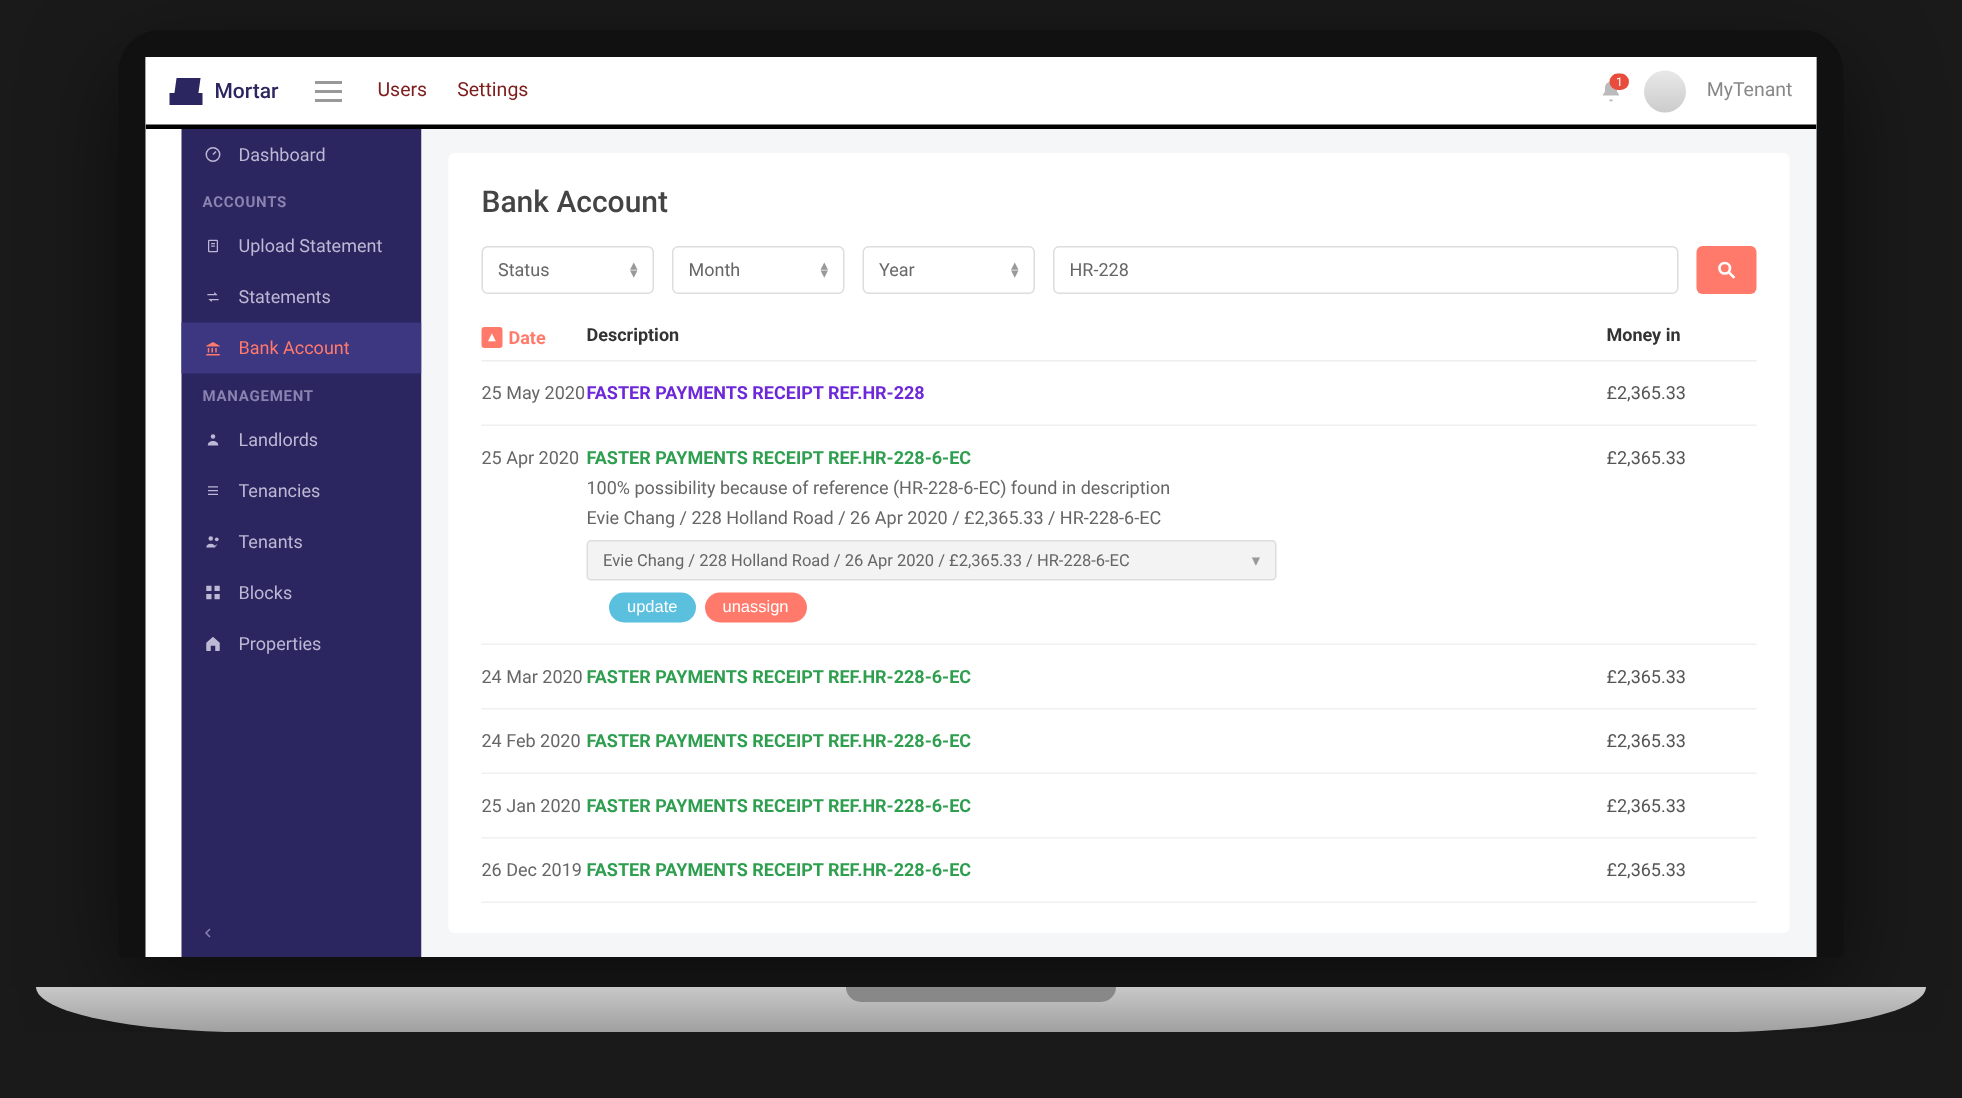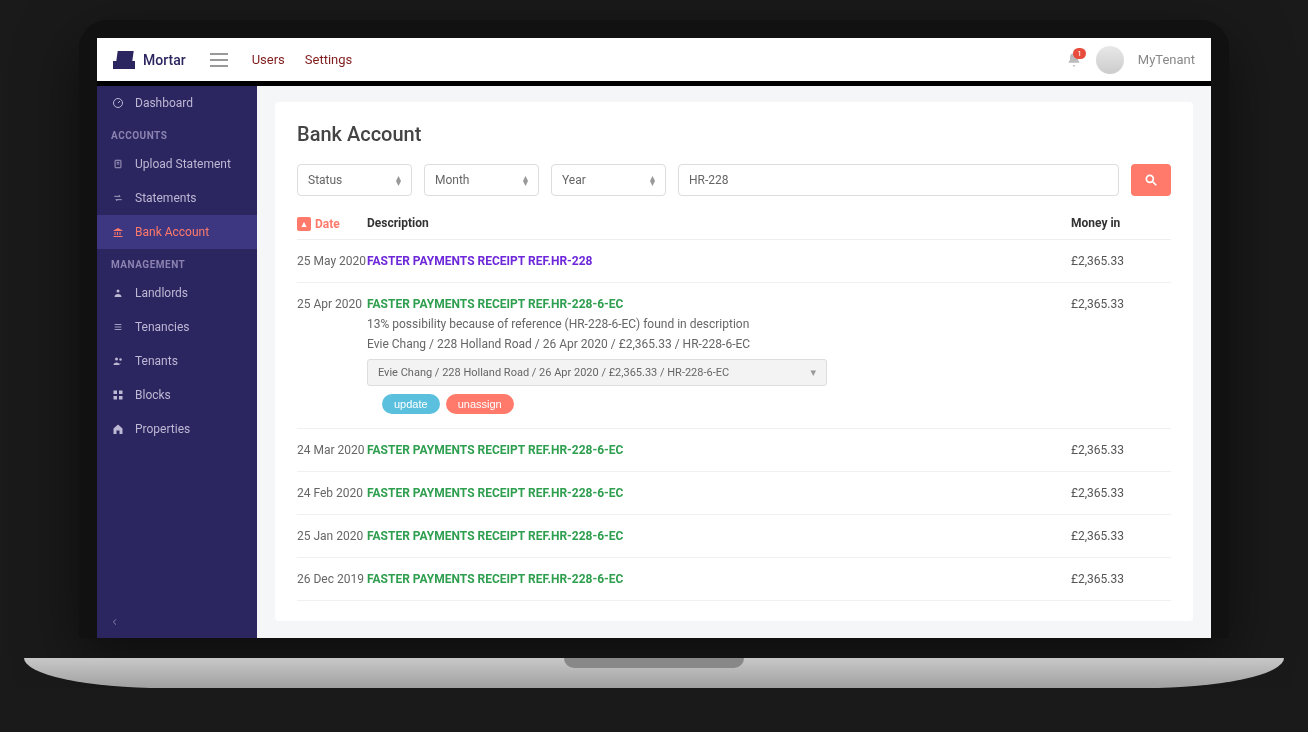--- a/index.html
+++ b/index.html
@@ -33,21 +33,21 @@
   height: 10px;
   background: #888;
   border-radius: 0 0 10px 10px;
   margin: 0 auto;
 }
 
 
 .topbar {
   height: 48px;
   background: #fff;
-  border-bottom: 5px solid #000000;
+  border-bottom: 3px solid #000000;
   display: flex;
   align-items: center;
   padding: 0 16px;
 }
 .logo {
   display: flex;
   align-items: center;
   gap: 4px;
   margin-right: 24px;
 }
@@ -88,20 +88,21 @@
 
 
 .body-area { display: flex; flex: 1; overflow: hidden; }
 .sidebar {
   width: 160px;
   background: #2b2560;
   color: #bdb8d4;
   font-size: 12px;
   display: flex;
   flex-direction: column;
+  margin-left: 24px;
 }
 .sidebar .item {
   display: flex; align-items: center; gap: 10px;
   padding: 10px 14px;
   cursor: pointer;
 }
 .sidebar .item.active { background: #3d3680; color: #ff7a6b; }
 .sidebar .item .icn { width: 14px; display: inline-flex; justify-content: center; }
 .sidebar .section-h { padding: 10px 14px 6px; font-size: 10px; font-weight: 700; letter-spacing: 0.5px; color: #8a83b0; }
 .sidebar .collapse { margin-top: auto; padding: 10px 14px; text-align: right; color: #8a83b0; cursor: pointer; }
@@ -325,21 +326,21 @@
                 <div class="date">25 May 2020</div>
                 <div class="desc">
                   <div class="desc-title red">FASTER PAYMENTS RECEIPT REF.HR-228</div>
                 </div>
                 <div class="money">£2,365.33</div>
               </div>
               <div class="row">
                 <div class="date">25 Apr 2020</div>
                 <div class="desc">
                   <div class="desc-title green">FASTER PAYMENTS RECEIPT REF.HR-228-6-EC</div>
-                  <div class="desc-sub">13% possibility because of reference (HR-228-6-EC) found in description</div>
+                  <div class="desc-sub">100% possibility because of reference (HR-228-6-EC) found in description</div>
                   <div class="desc-match">Evie Chang / 228 Holland Road / 26 Apr 2020 / £2,365.33 / HR-228-6-EC</div>
                   <div class="desc-select">
                     <span>Evie Chang / 228 Holland Road / 26 Apr 2020 / £2,365.33 / HR-228-6-EC</span>
                     <span style="color: rgb(153, 153, 153);">▾</span>
                   </div>
                   <div class="btn-row">
                     <button class="btn-sm btn-update">update</button>
                     <button class="btn-sm btn-unassign">unassign</button>
                   </div>
                 </div>

